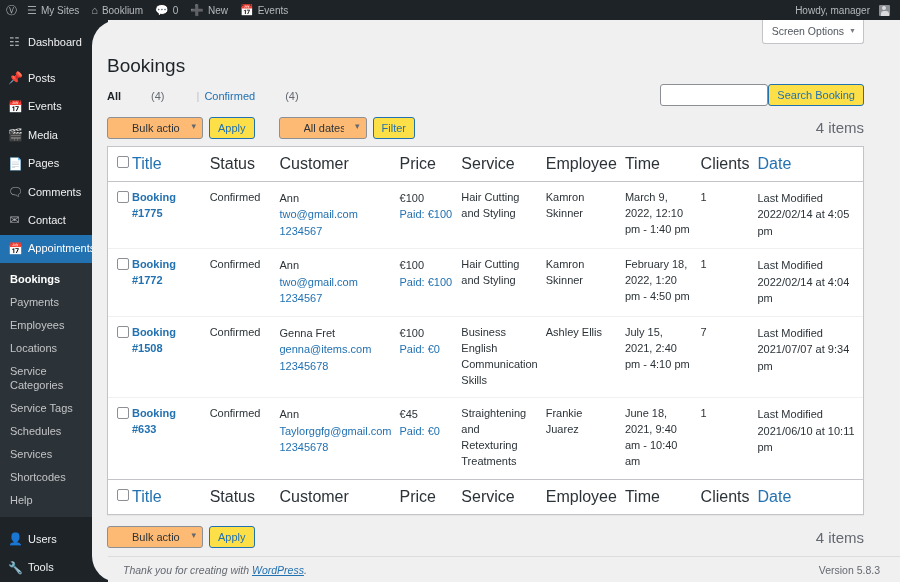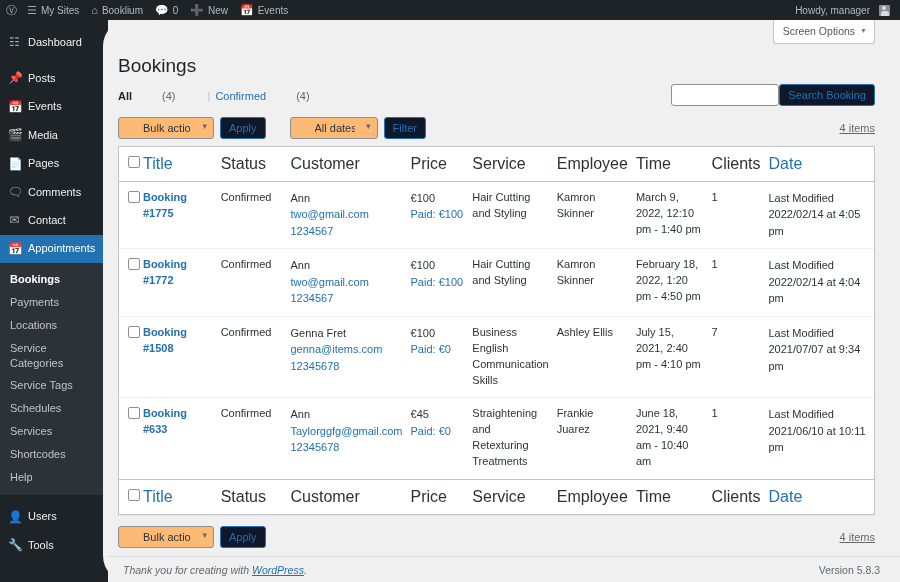--- a/index.html
+++ b/index.html
@@ -57,21 +57,21 @@
     border: 8px solid transparent; border-right-color: #f0f0f1;
   }
   .sep { height: 8px; }
   .submenu { background: #2c3338; padding: 5px 0 6px 0; }
   .submenu-item {
     padding: 4px 8px 4px 10px; color: #c3c4c7; cursor: pointer; line-height: 1.35;
   }
   .submenu-item.current { color: #fff; font-weight: bold; }
   
   #main {
-    position: absolute; top: 20px; left: 103px; width: 792px; height: 562px;
+    position: absolute; top: 20px; left: 92px; width: 792px; height: 562px;
     background: #f0f0f1;
     border-radius: 26px;
   }
   #screen-meta-links {
     display: flex; justify-content: flex-end; padding: 0 20px 0 0; height: 24px;
   }
   #screen-options-btn {
     background: #fff; border: 1px solid #c3c4c7; border-top: none;
     border-radius: 0 0 3px 3px; padding: 3px 7px 4px 9px; font-size: 10.5px;
     color: #50575e; cursor: pointer; line-height: 1.4;
@@ -103,30 +103,30 @@
     color: #2c3338; font-size: 11px; font-family: inherit;
     height: 22px; padding: 0 22px 0 24px; line-height: 20px; cursor: pointer;
     box-shadow: 0 0 0 transparent;
   }
   .select-wrap { position: relative; display: inline-block; }
   .select-wrap:after {
     content: "\25BE"; position: absolute; right: 7px; top: 4px;
     font-size: 9px; color: #646970; pointer-events: none;
   }
   .btn-secondary {
-    background: #0f172a; border: 1px solid #2271b1; border-radius: 3px;
+    background: #fde047; border: 1px solid #2271b1; border-radius: 3px;
     color: #2271b1; font-size: 11px; font-family: inherit;
     height: 22px; padding: 0 8px; cursor: pointer; line-height: 20px;
   }
   .search-input {
     background: #fff; border: 1px solid #8c8f94; border-radius: 3px;
     height: 22px; width: 108px; font-size: 11px; font-family: inherit;
     padding: 0 6px; color: #2c3338;
   }
-  .displaying-num { font-size: 11px; color: #646970; text-decoration: underline; }
+  .displaying-num { font-size: 15px; color: #646970; }
   .tablenav .displaying-num { margin-left: auto; }
   .search-row { display: flex; justify-content: flex-end; align-items: center; height: 26px; margin-top: -24px; }
   
   table.wp-list-table {
     width: 100%; border-collapse: separate; border-spacing: 0;
     background: #fff; border: 1px solid #c3c4c7; border-radius: 0;
     font-size: 11px; box-shadow: 0 1px 1px rgba(0,0,0,.04);
   }
   table.wp-list-table thead th, table.wp-list-table tfoot th {
     text-align: left; font-weight: 400; color: #2c3338;
@@ -237,20 +237,21 @@
     <span>Contact</span>
   </div>
   <div class="menu-top current">
     <span class="m-icon">📅</span>
     <span>Appointments</span>
   </div>
 
   <div class="submenu">
     <div class="submenu-item current"><span>Bookings</span></div>
     <div class="submenu-item"><span>Payments</span></div>
+    <div class="submenu-item"><span>Employees</span></div>
     <div class="submenu-item"><span>Locations</span></div>
     <div class="submenu-item"><span>Service Categories</span></div>
     <div class="submenu-item"><span>Service Tags</span></div>
     <div class="submenu-item"><span>Schedules</span></div>
     <div class="submenu-item"><span>Services</span></div>
     <div class="submenu-item"><span>Shortcodes</span></div>
     <div class="submenu-item"><span>Help</span></div>
   </div>
 
   <div class="sep"></div>

